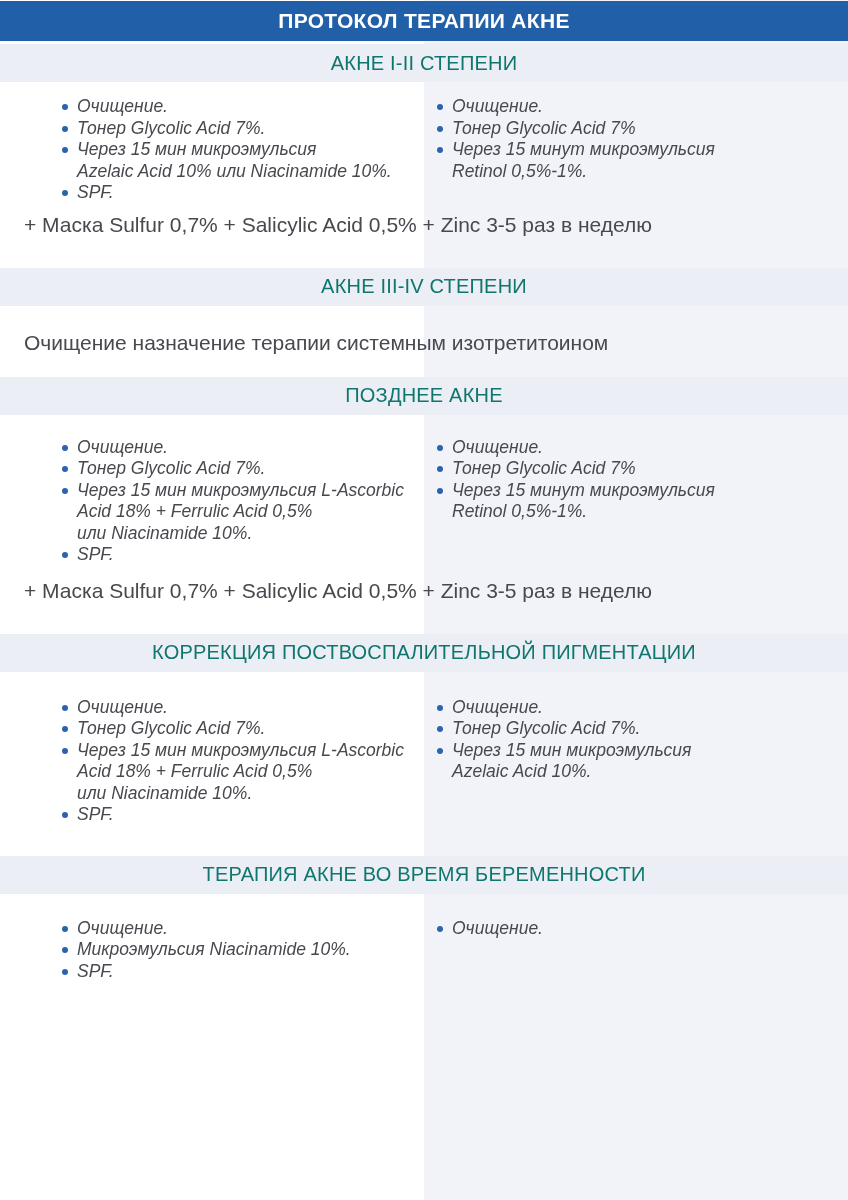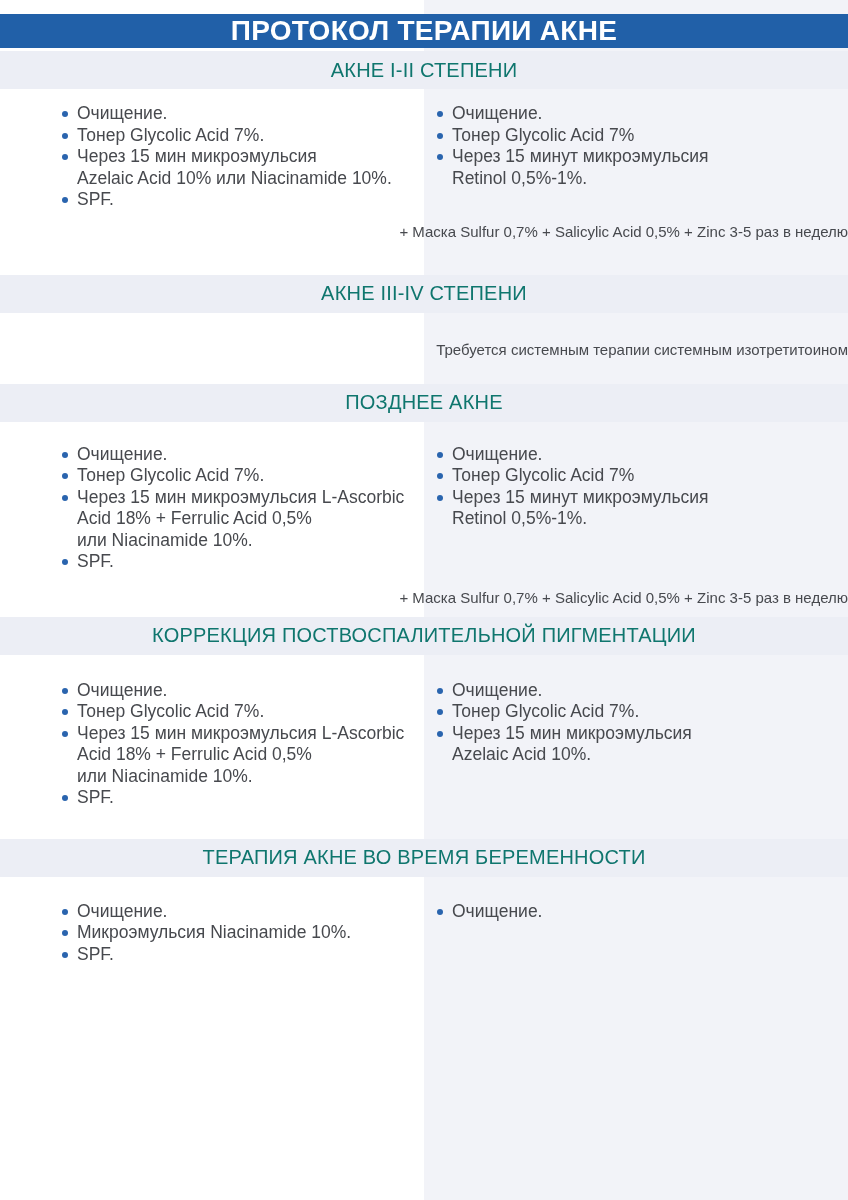--- a/index.html
+++ b/index.html
@@ -20,38 +20,38 @@
   .content { position: relative; }
 
   .top-row { display: flex; height: 38px; }
   .top-cell {
     width: 424px;
     display: flex; align-items: center; justify-content: center;
     font-weight: bold; font-size: 17px; color: #2a64ae;
   }
 
   .banner {
-    height: 34px; margin-top: 14px;
+    height: 40px; margin-top: 1px;
     background: #2160a8; color: #ffffff;
     display: flex; align-items: center; justify-content: center;
-    font-weight: bold; font-size: 28px; letter-spacing: 0.3px;
+    font-weight: bold; font-size: 21px; letter-spacing: 0.3px;
   }
 
   .band {
     height: 38px; background: #eceef5;
     display: flex; align-items: center; justify-content: center;
     color: #0f766e; font-weight: normal; font-size: 20px; letter-spacing: 0.2px;
   }
   .band-1 { margin-top: 3px; }
   .band-2 { margin-top: 32px; }
   .band-3 { margin-top: 23px; }
-  .band-4 { margin-top: 8px; }
+  .band-4 { margin-top: 32px; }
   .band-5 { margin-top: 30px; }
 
-  .cols { display: flex; }
+  .cols { display: flex; font-style: italic; }
   .col { width: 424px; box-sizing: border-box; }
   .col-morning { padding: 14px 10px 0 62px; }
   .col-evening { padding: 14px 10px 0 13px; }
   .cols-late .col, .cols-pigment .col { padding-top: 25px; }
   .cols-late .col { padding-top: 22px; }
   .cols-pregnancy .col { padding-top: 24px; }
 
   ul.items { list-style: none; margin: 0; padding: 0; }
   ul.items li {
     position: relative;
@@ -64,24 +64,25 @@
   ul.items li::before {
     content: "";
     position: absolute;
     left: 0; top: 8px;
     width: 6px; height: 6px;
     border-radius: 50%;
     background: #2a64ae;
   }
 
   .note {
-    text-align: right;
-    font-size: 15px;
+    text-align: left;
+    font-size: 21px;
     line-height: 22px;
     color: #47494e;
+    padding-left: 24px;
   }
   .note-1 { margin-top: 10px; }
   .note-2 { margin-top: 26px; }
   .note-3 { margin-top: 14px; }
 </style>
 </head>
 <body>
 
 <div class="page">
   <div class="evening-underlay"></div>
@@ -106,21 +107,21 @@
           <li>Очищение.</li>
           <li>Тонер Glycolic Acid 7%</li>
           <li>Через 15 минут микроэмульсия
 Retinol 0,5%-1%.</li>
         </ul>
       </div>
     </div>
     <div class="note note-1">+ Маска Sulfur 0,7% + Salicylic Acid 0,5% + Zinc 3-5 раз в неделю</div>
 
     <div class="band band-2">АКНЕ III-IV СТЕПЕНИ</div>
-    <div class="note note-2">Требуется системным терапии системным изотретитоином</div>
+    <div class="note note-2">Очищение назначение терапии системным изотретитоином</div>
 
     <div class="band band-3">ПОЗДНЕЕ АКНЕ</div>
     <div class="cols cols-late">
       <div class="col col-morning">
         <ul class="items">
           <li>Очищение.</li>
           <li>Тонер Glycolic Acid 7%.</li>
           <li>Через 15 мин микроэмульсия L-Ascorbic
 Acid 18% + Ferrulic Acid 0,5%
 или Niacinamide 10%.</li>

